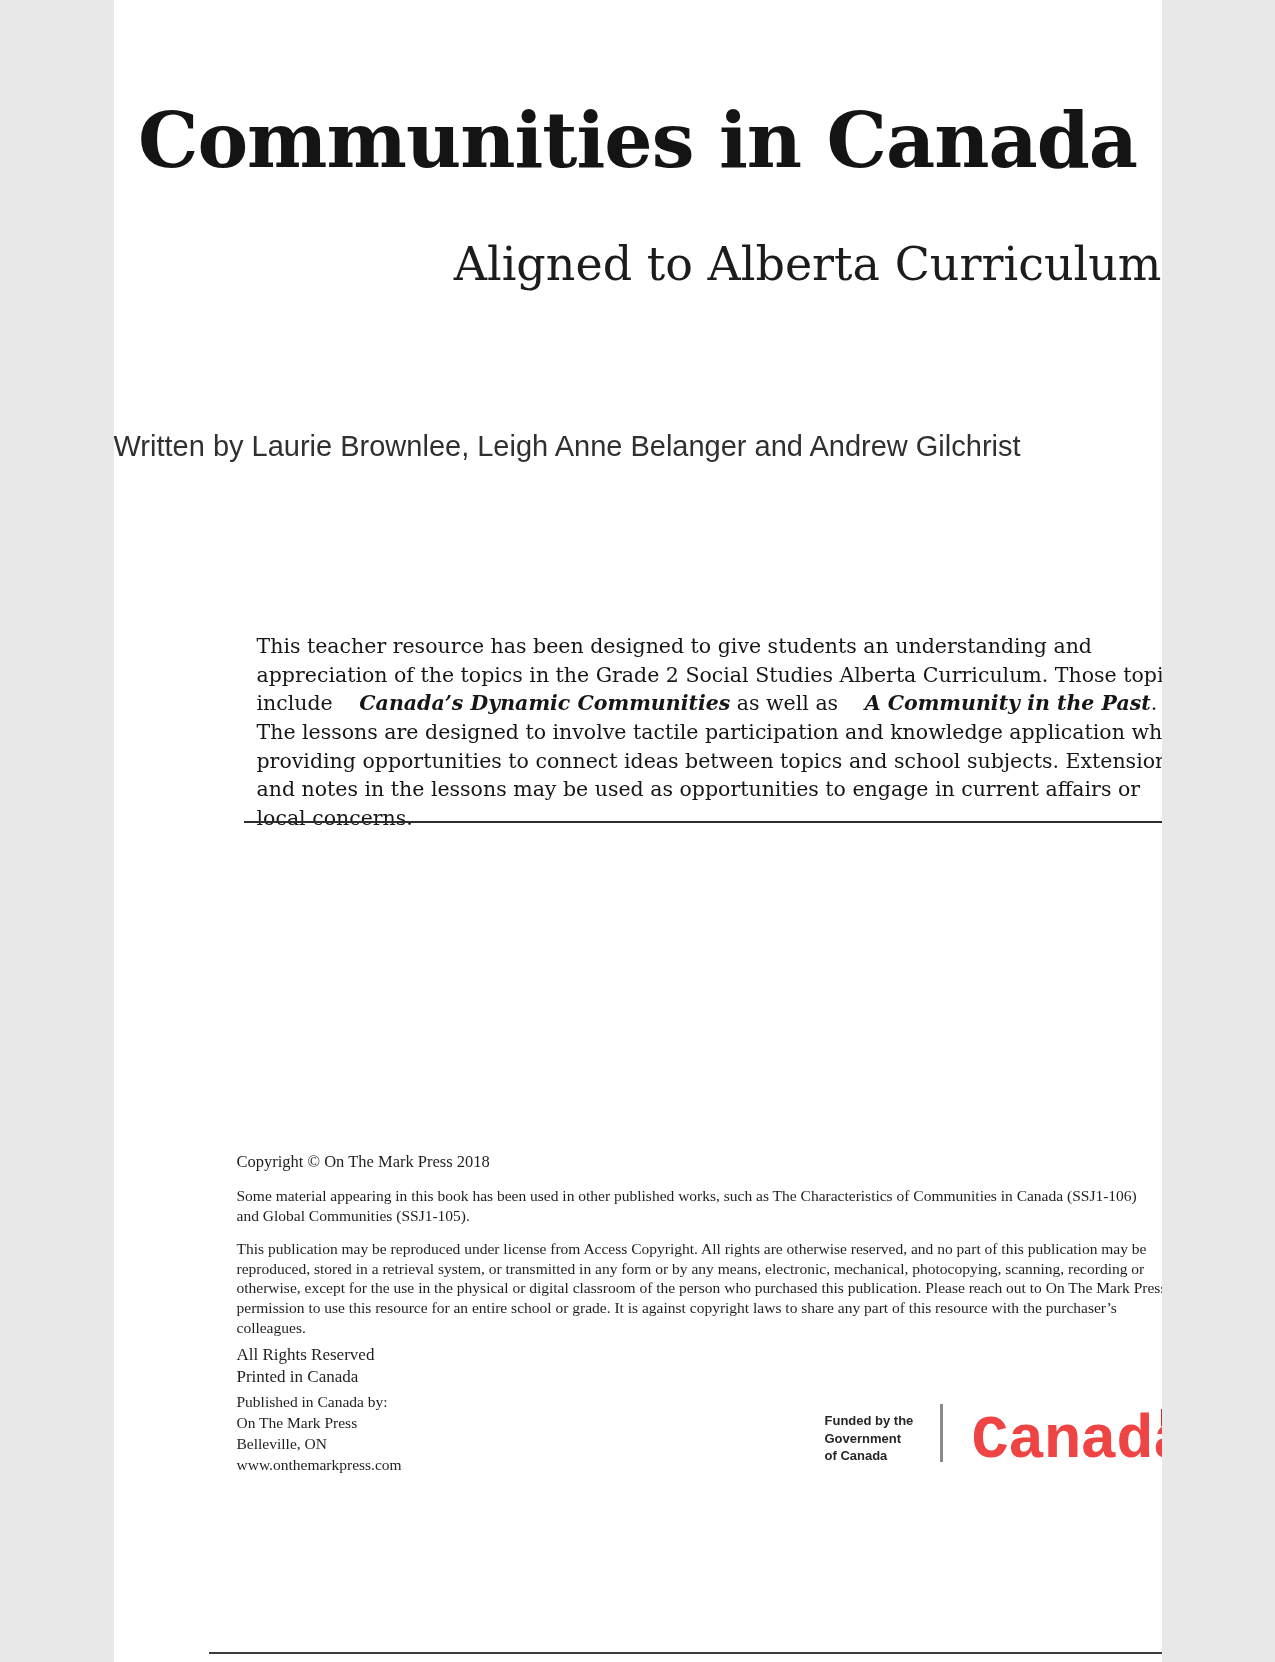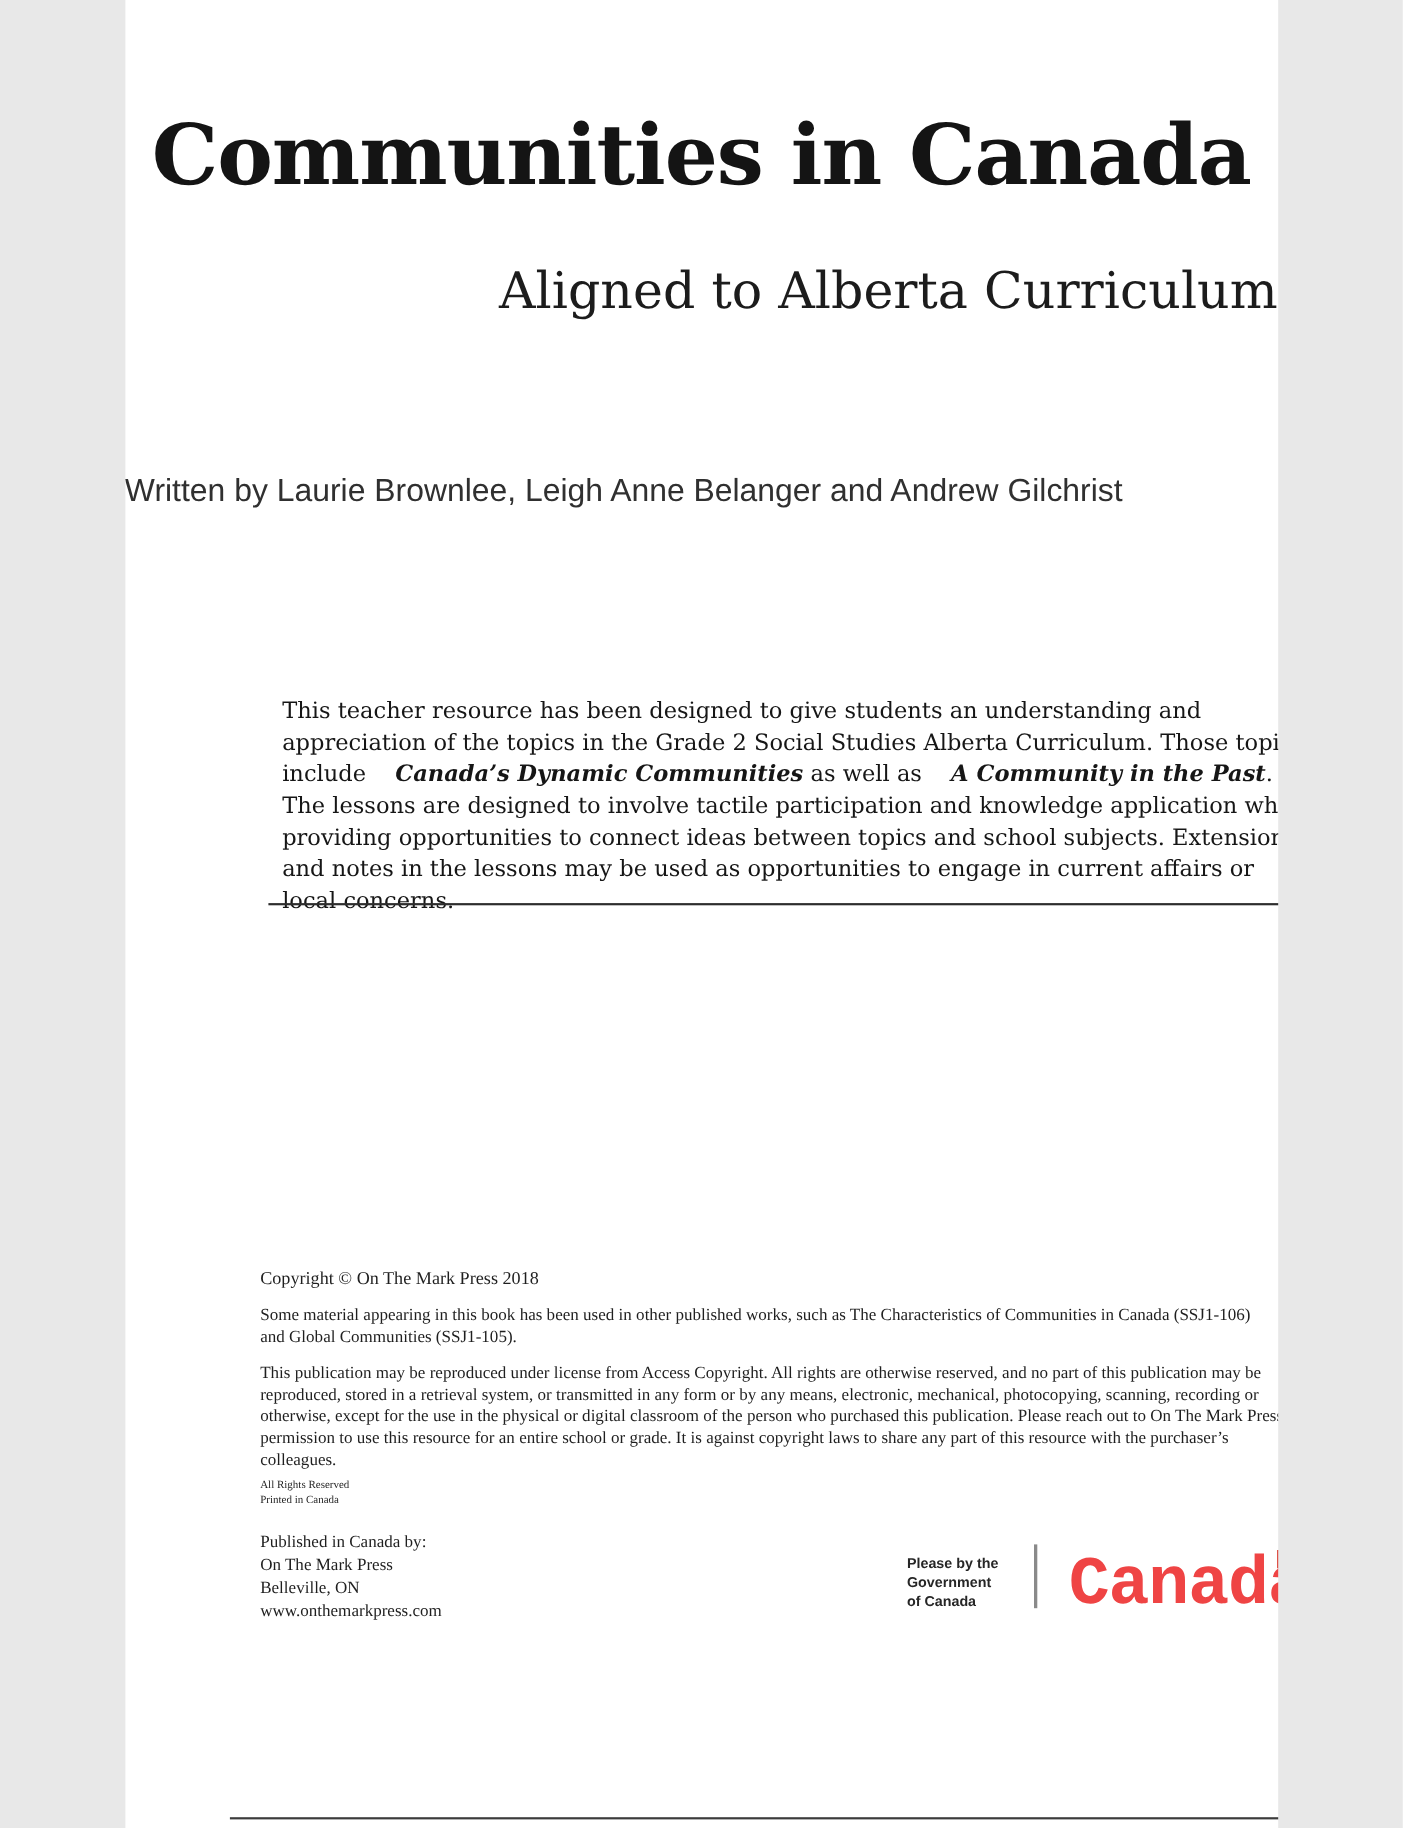--- a/index.html
+++ b/index.html
@@ -101,21 +101,21 @@
   }
   .license {
     position: absolute;
     top: 1239px; left: 123px; width: 952px;
     font-size: 15.5px;
     line-height: 1.27;
   }
   .rights {
     position: absolute;
     top: 1344px; left: 123px;
-    font-size: 10px;
+    font-size: 17px;
     line-height: 1.32;
   }
   .publisher {
     position: absolute;
     top: 1392px; left: 123px;
     font-size: 15.5px;
     line-height: 1.35;
   }
 
   .funding-text {
@@ -200,21 +200,21 @@
   </div>
 
   <div class="publisher smallprint">
     <div>Published in Canada by:</div>
     <div>On The Mark Press</div>
     <div>Belleville, ON</div>
     <div>www.onthemarkpress.com</div>
   </div>
 
   <div class="funding-text">
-    <div>Please by the</div>
+    <div>Funded by the</div>
     <div>Government</div>
     <div>of Canada</div>
   </div>
 
   <div class="funding-divider"></div>
 
   <div class="canada-wordmark">
     <span>Canada</span>
     <svg class="flag" viewBox="0 0 34 17" aria-hidden="true">
       <rect x="0" y="0" width="8" height="17" fill="#d52b1e"></rect>

